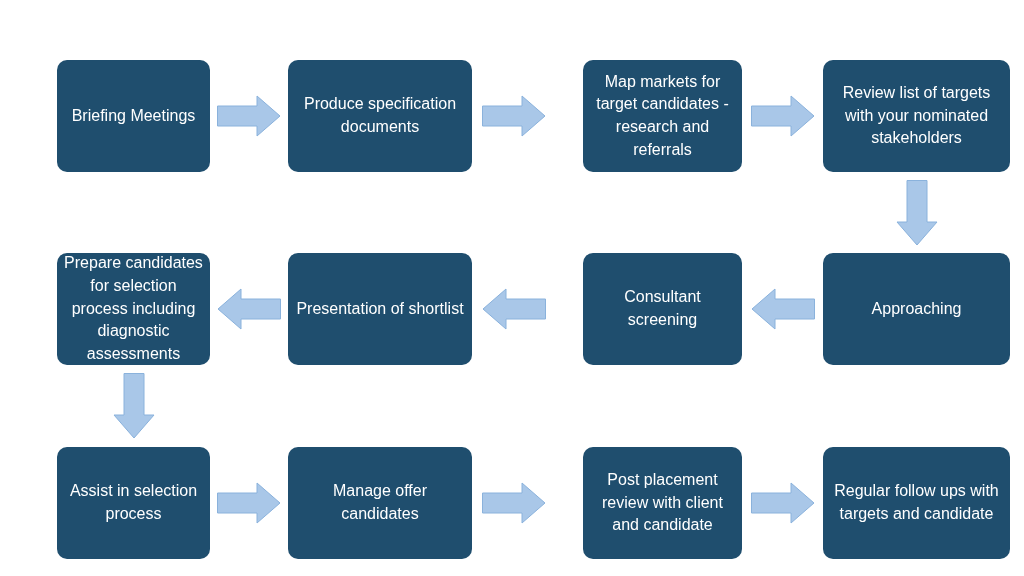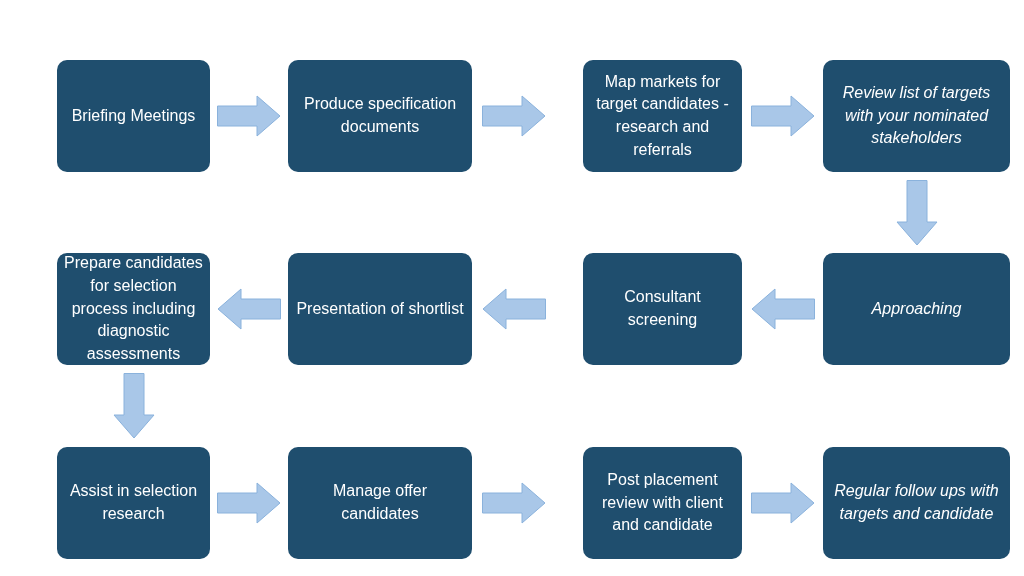--- a/index.html
+++ b/index.html
@@ -46,21 +46,21 @@
   .arrow-shape {
     fill: var(--arrow-fill, #a9c7e8);
     stroke: var(--arrow-border, #8ab2dc);
     stroke-width: 1;
   }
   
   .r1 { grid-row: 1; } .r2 { grid-row: 2; } .r3 { grid-row: 3; }
   .r4 { grid-row: 4; } .r5 { grid-row: 5; }
   .c1 { grid-column: 1; margin-left: 32px; } .c2 { grid-column: 2; } .c3 { grid-column: 3; }
   .c4 { grid-column: 4; } .c5 { grid-column: 5; margin-left: 28px; } .c6 { grid-column: 6; }
-  .c7 { grid-column: 7; font-style: italic; }
+  .c7 { grid-column: 7; }
 </style>
 </head>
 <body>
 
 <div class="canvas">
   <div class="flow-grid">
 
     <div class="box r1 c1">
       <span>Briefing Meetings</span>
     </div>
@@ -123,21 +123,21 @@
       <span>Prepare candidates for selection process including diagnostic assessments</span>
     </div>
 
     <div class="connector r4 c1">
       <svg width="42" height="66" viewBox="0 0 42 66">
         <polygon class="arrow-shape" points="11,0.5 31,0.5 31,42 41,42 21,65 1,42 11,42"></polygon>
       </svg>
     </div>
 
     <div class="box r5 c1">
-      <span>Assist in selection research</span>
+      <span>Assist in selection process</span>
     </div>
     <div class="connector r5 c2">
       <svg width="64" height="42" viewBox="0 0 64 42">
         <polygon class="arrow-shape" points="0.5,11 40,11 40,1 63,21 40,41 40,31 0.5,31"></polygon>
       </svg>
     </div>
     <div class="box r5 c3">
       <span>Manage offer candidates</span>
     </div>
     <div class="connector r5 c4">

